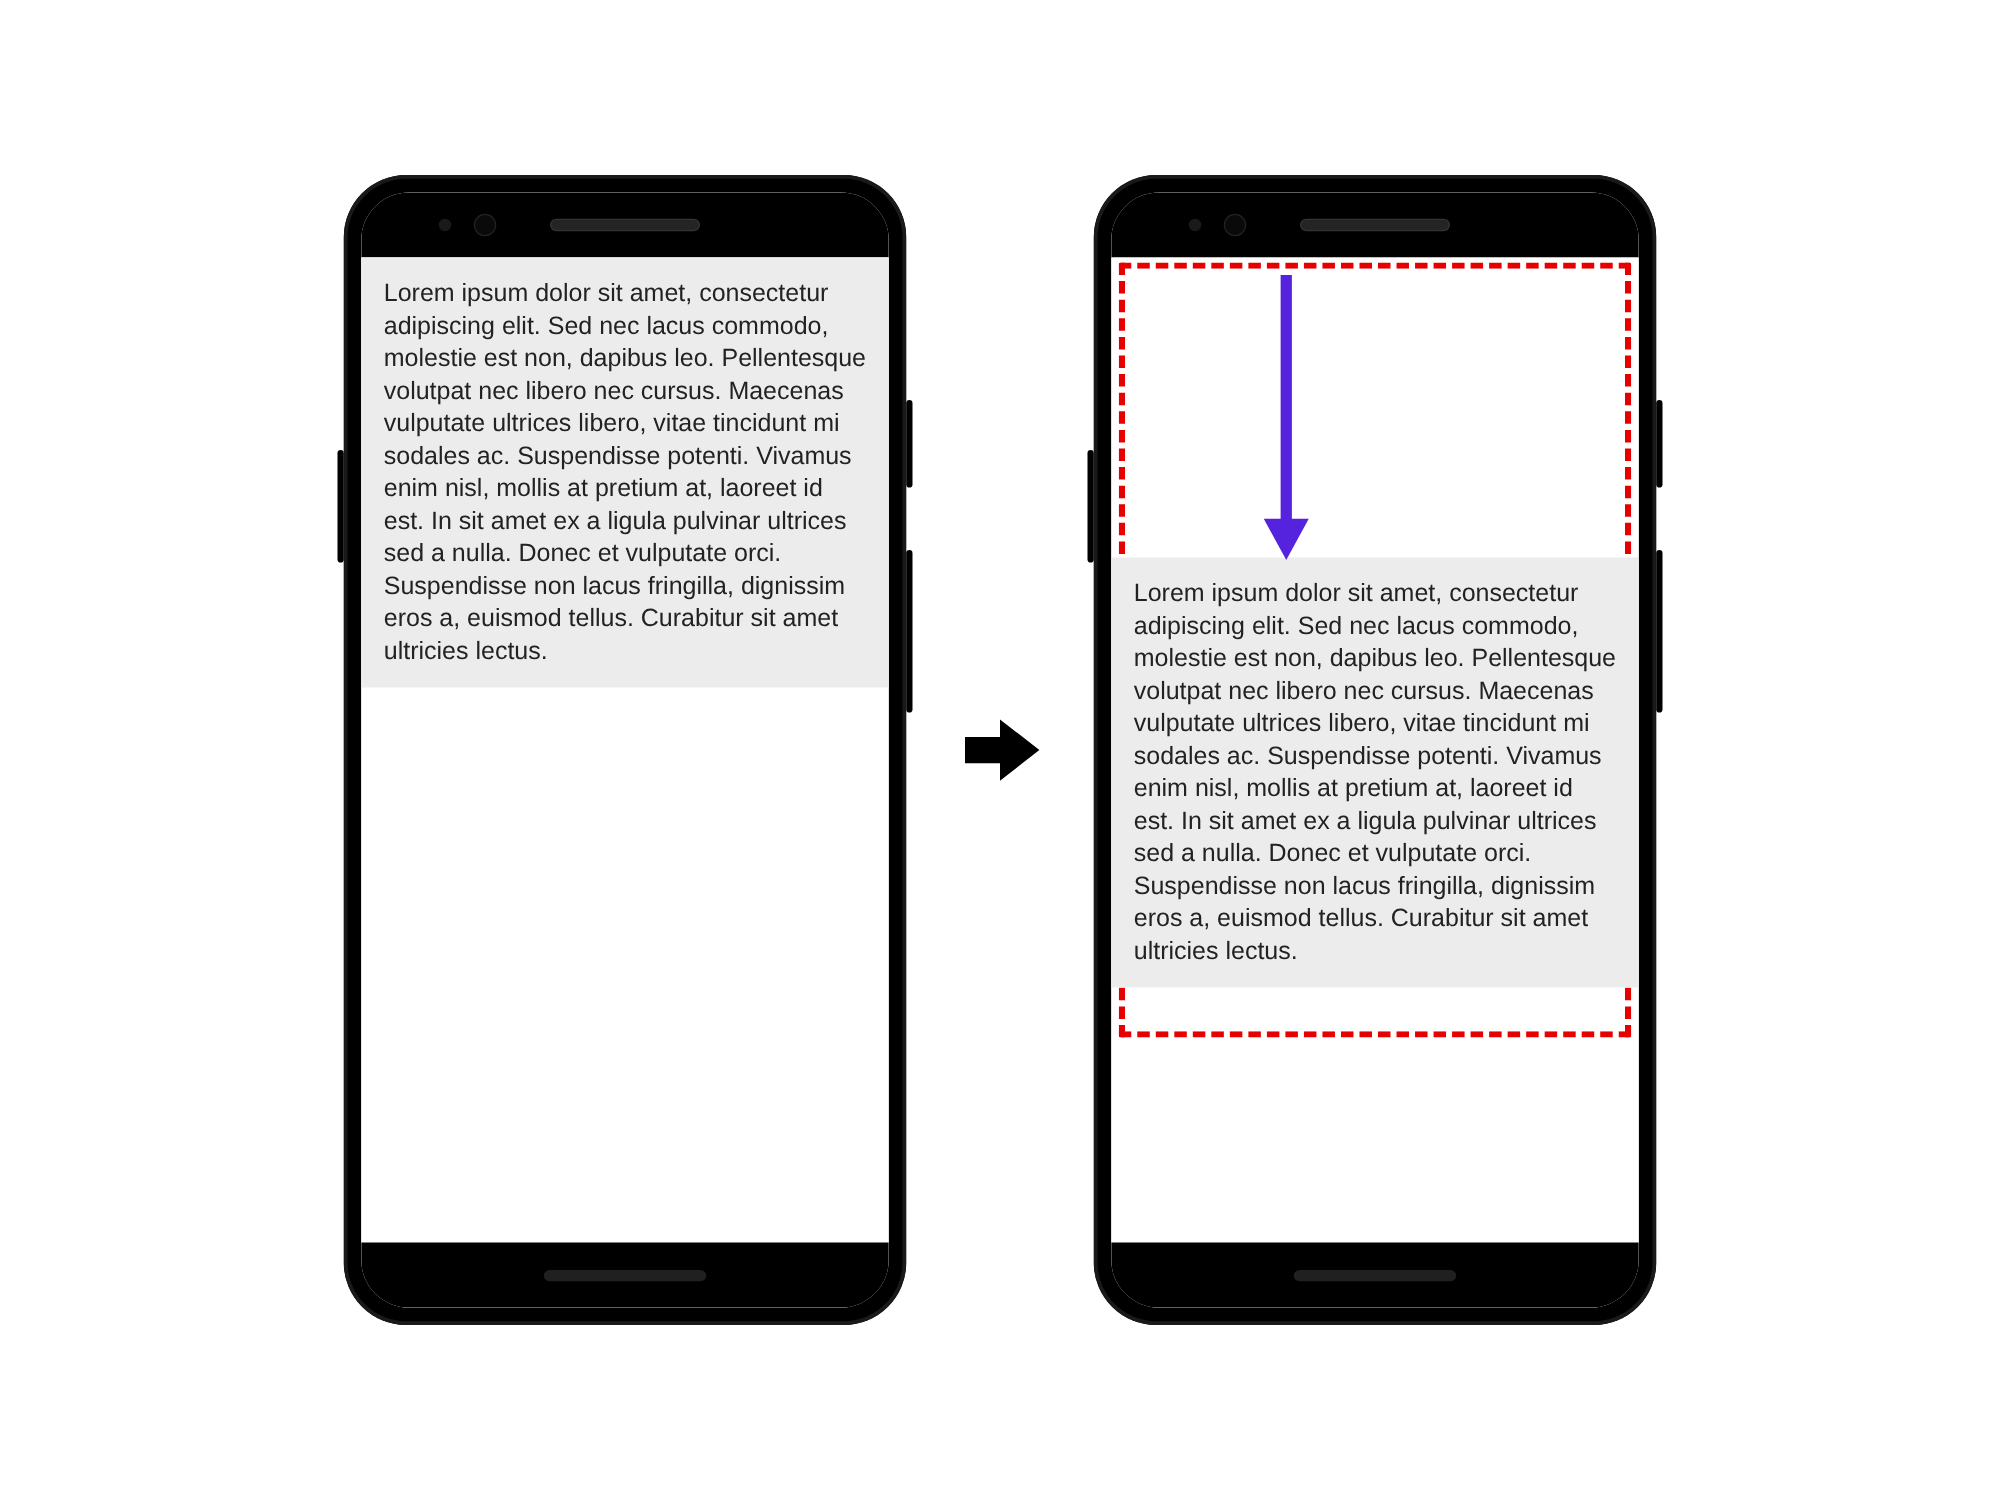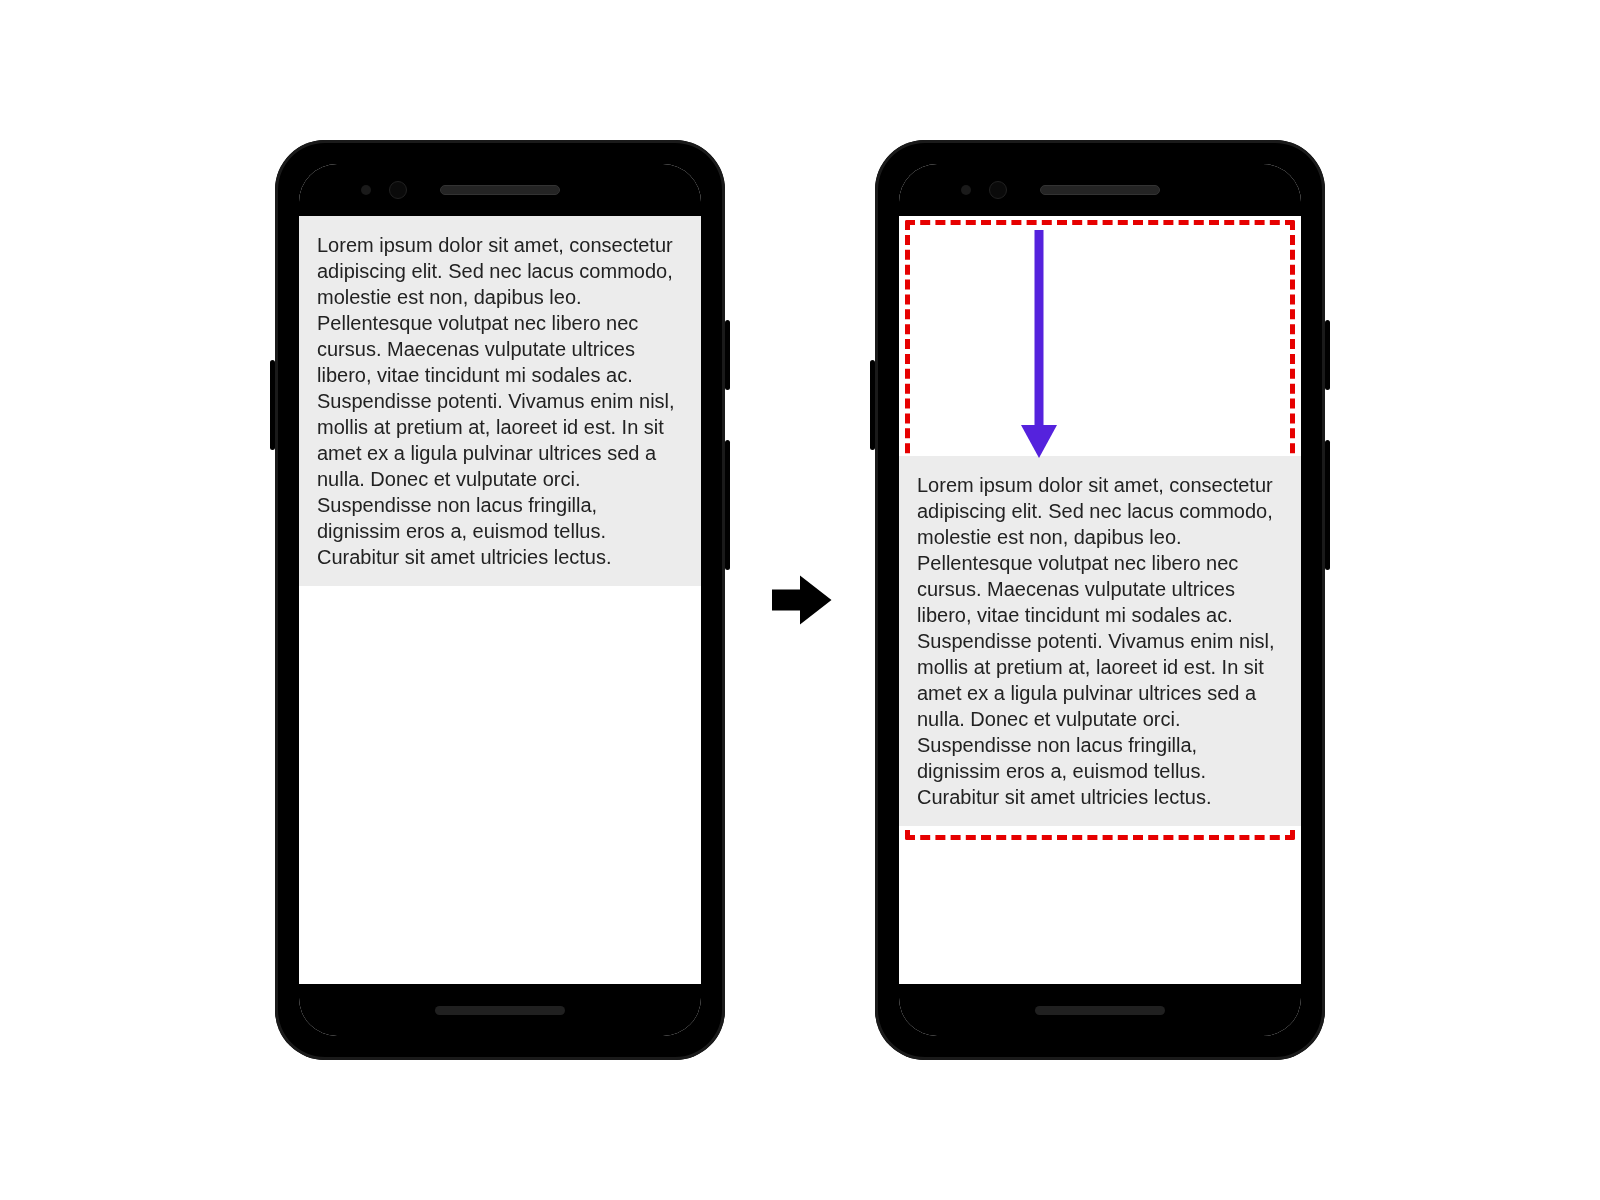--- a/index.html
+++ b/index.html
@@ -25,21 +25,21 @@
       gap: 40px;
       padding: 20px;
     }
     
     
     .phone {
       width: 450px;
       height: 920px;
       background: #000000;
       border-radius: 50px;
-      padding: 24px;
+      padding: 14px;
       position: relative;
       box-shadow: inset 0 0 0 3px #1a1a1a;
     }
     
     .phone-inner {
       width: 100%;
       height: 100%;
       background: #ffffff;
       border-radius: 38px;
       overflow: hidden;

